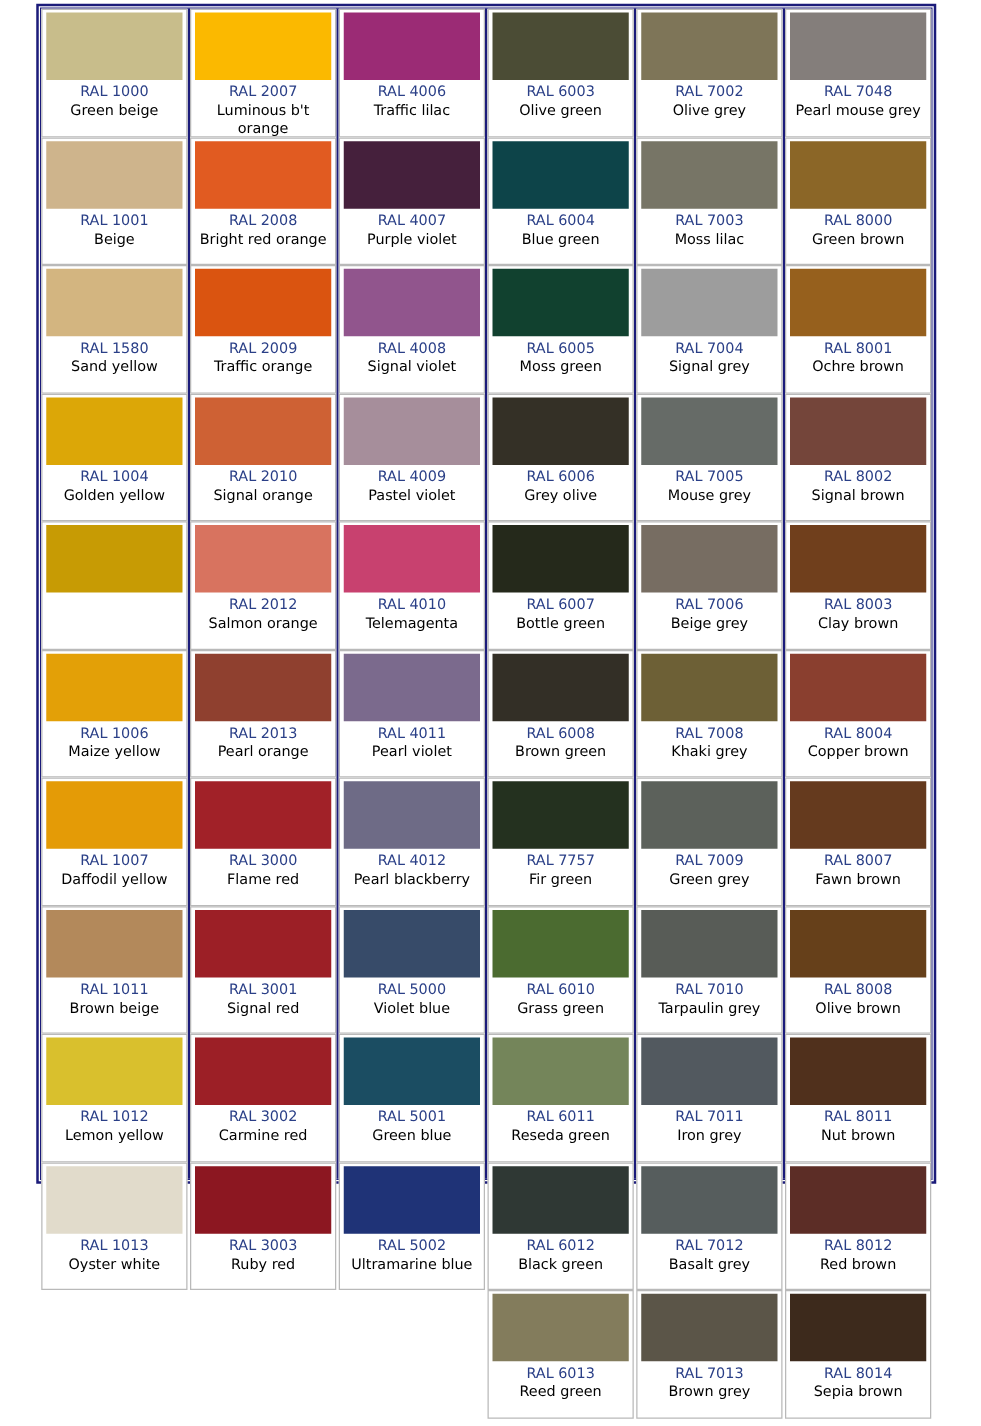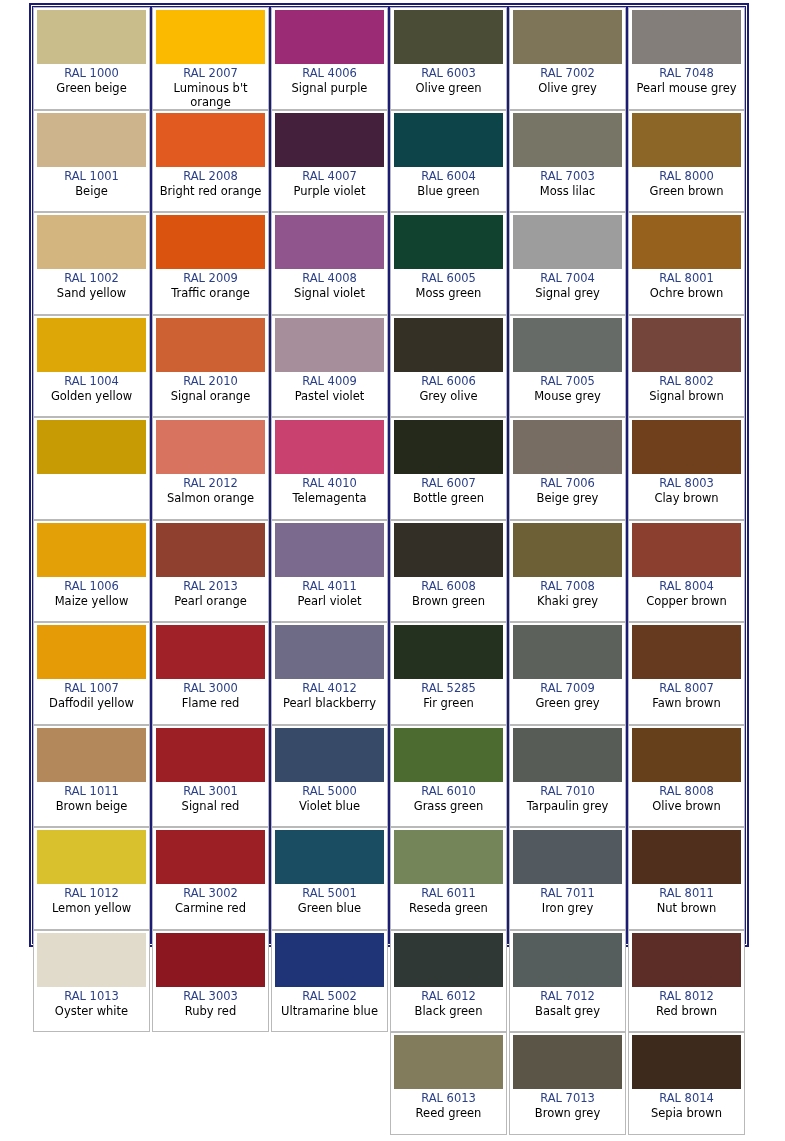--- a/index.html
+++ b/index.html
@@ -101,21 +101,21 @@
           <div class="swatch-cell">
             <div class="patch" title="Beige" style="background: rgb(206, 180, 140);"></div>
             <div class="labels">
               <div class="ral-code">RAL 1001</div>
               <div class="ral-name">Beige</div>
             </div>
           </div>
           <div class="swatch-cell">
             <div class="patch" title="Sand yellow" style="background: rgb(211, 181, 128);"></div>
             <div class="labels">
-              <div class="ral-code">RAL 1002</div>
+              <div class="ral-code">RAL 1580</div>
               <div class="ral-name">Sand yellow</div>
             </div>
           </div>
           <div class="swatch-cell">
             <div class="patch" title="Golden yellow" style="background: rgb(220, 167, 7);"></div>
             <div class="labels">
               <div class="ral-code">RAL 1004</div>
               <div class="ral-name">Golden yellow</div>
             </div>
           </div>
@@ -228,21 +228,21 @@
               <div class="ral-code">RAL 3003</div>
               <div class="ral-name">Ruby red</div>
             </div>
           </div>
         </div>
         <div class="col">
           <div class="swatch-cell">
             <div class="patch" title="Traffic purple" style="background: rgb(155, 43, 117);"></div>
             <div class="labels">
               <div class="ral-code">RAL 4006</div>
-              <div class="ral-name">Signal purple</div>
+              <div class="ral-name">Traffic lilac</div>
             </div>
           </div>
           <div class="swatch-cell">
             <div class="patch" title="Purple violet" style="background: rgb(69, 32, 60);"></div>
             <div class="labels">
               <div class="ral-code">RAL 4007</div>
               <div class="ral-name">Purple violet</div>
             </div>
           </div>
           <div class="swatch-cell">
@@ -341,21 +341,21 @@
           <div class="swatch-cell">
             <div class="patch" title="Brown green" style="background: rgb(51, 47, 38);"></div>
             <div class="labels">
               <div class="ral-code">RAL 6008</div>
               <div class="ral-name">Brown green</div>
             </div>
           </div>
           <div class="swatch-cell">
             <div class="patch" title="Fir green" style="background: rgb(36, 49, 31);"></div>
             <div class="labels">
-              <div class="ral-code">RAL 5285</div>
+              <div class="ral-code">RAL 7757</div>
               <div class="ral-name">Fir green</div>
             </div>
           </div>
           <div class="swatch-cell">
             <div class="patch" title="Grass green" style="background: rgb(75, 107, 48);"></div>
             <div class="labels">
               <div class="ral-code">RAL 6010</div>
               <div class="ral-name">Grass green</div>
             </div>
           </div>

